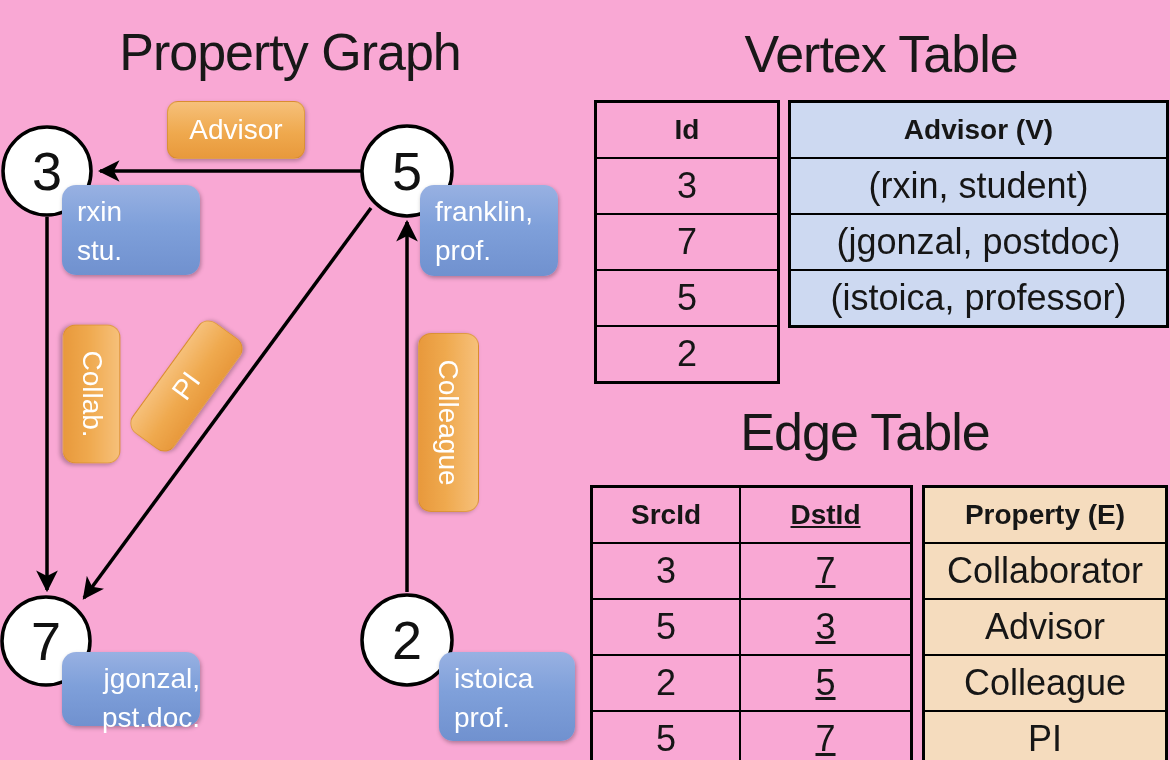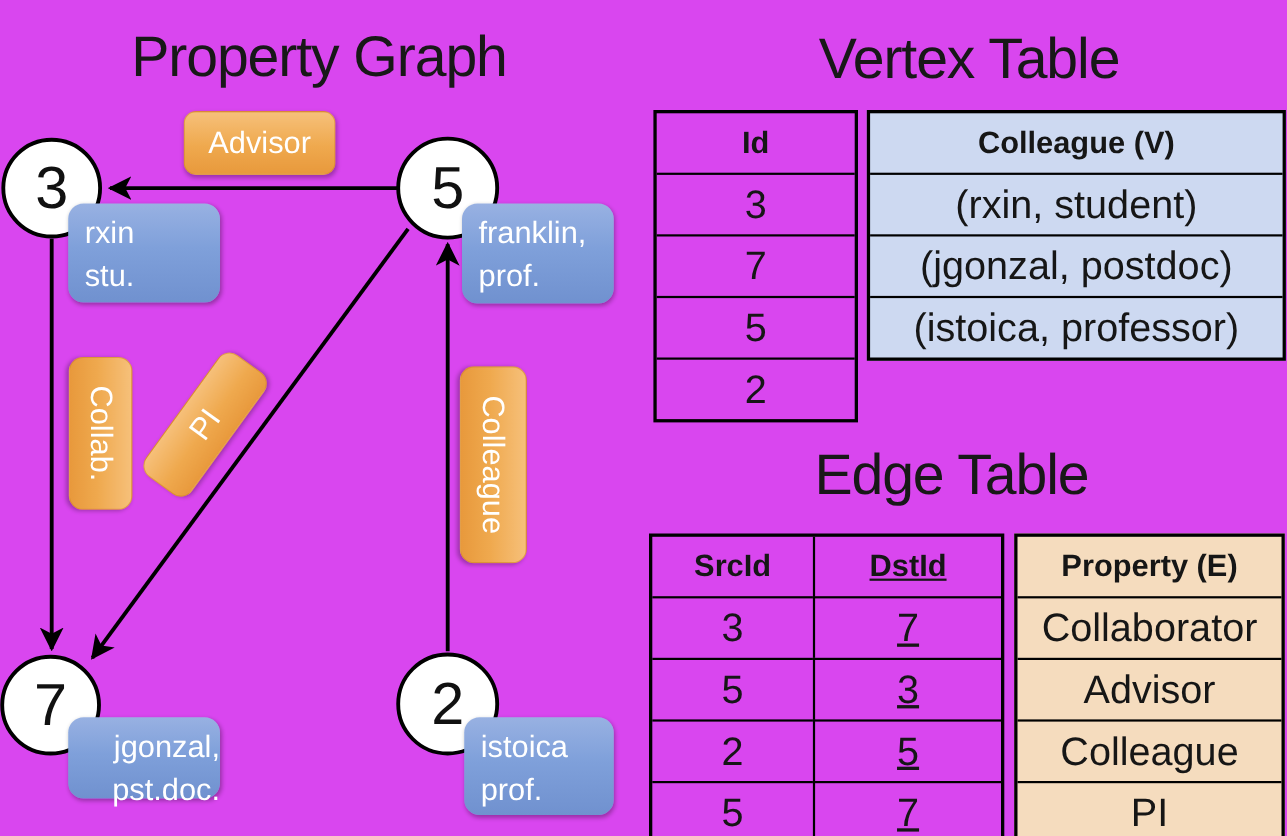--- a/index.html
+++ b/index.html
@@ -1,17 +1,17 @@
 <!DOCTYPE html>
 <html><head>
 <meta charset="utf-8">
 <style>
   html,body{margin:0;padding:0;background:#fff;}
   #stage{
-    position:relative;width:1170px;height:760px;overflow:hidden;background:#d946ef;
+    position:relative;width:1170px;height:760px;overflow:hidden;background:#f9a8d4;
     font-family:"Liberation Sans",sans-serif;color:#161616;
   }
   .title{
     position:absolute;text-align:center;font-size:52px;letter-spacing:-1px;
     color:#181818;white-space:nowrap;
   }
   
   #edge-svg{position:absolute;left:0;top:0;}
   .node-digit{
     position:absolute;display:flex;align-items:center;justify-content:center;
@@ -85,21 +85,21 @@
     <div>stu.</div>
   </div>
   <div class="vlabel" style="left:420px;top:185px;width:138px;height:91px;">
     <div>franklin,</div>
     <div>prof.</div>
   </div>
   <div class="vlabel" style="left:62px;top:652px;width:138px;height:74px;text-align:right;">
     <div>jgonzal,</div>
     <div>pst.doc.</div>
   </div>
-  <div class="vlabel" style="left:422px;top:652px;width:136px;height:89px;">
+  <div class="vlabel" style="left:439px;top:652px;width:136px;height:89px;">
     <div>istoica</div>
     <div>prof.</div>
   </div>
 
   <div class="title" style="left:594px;top:24px;width:574px;">Vertex Table</div>
 
   <div class="tbl" style="left:594px;top:100px;">
     <div class="sub" style="width:180px;">
       <div class="cellrow">
           <div class="cell head">Id</div>
@@ -113,21 +113,21 @@
       <div class="cellrow">
           <div class="cell num">5</div>
         </div>
       <div class="cellrow">
           <div class="cell num">2</div>
         </div>
     </div>
     <div class="gap"></div>
     <div class="sub bg-blue" style="width:375px;">
       <div class="cellrow">
-          <div class="cell head">Colleague (V)</div>
+          <div class="cell head">Advisor (V)</div>
         </div>
       <div class="cellrow">
           <div class="cell">(rxin, student)</div>
         </div>
       <div class="cellrow">
           <div class="cell">(jgonzal, postdoc)</div>
         </div>
       <div class="cellrow">
           <div class="cell">(istoica, professor)</div>
         </div>

